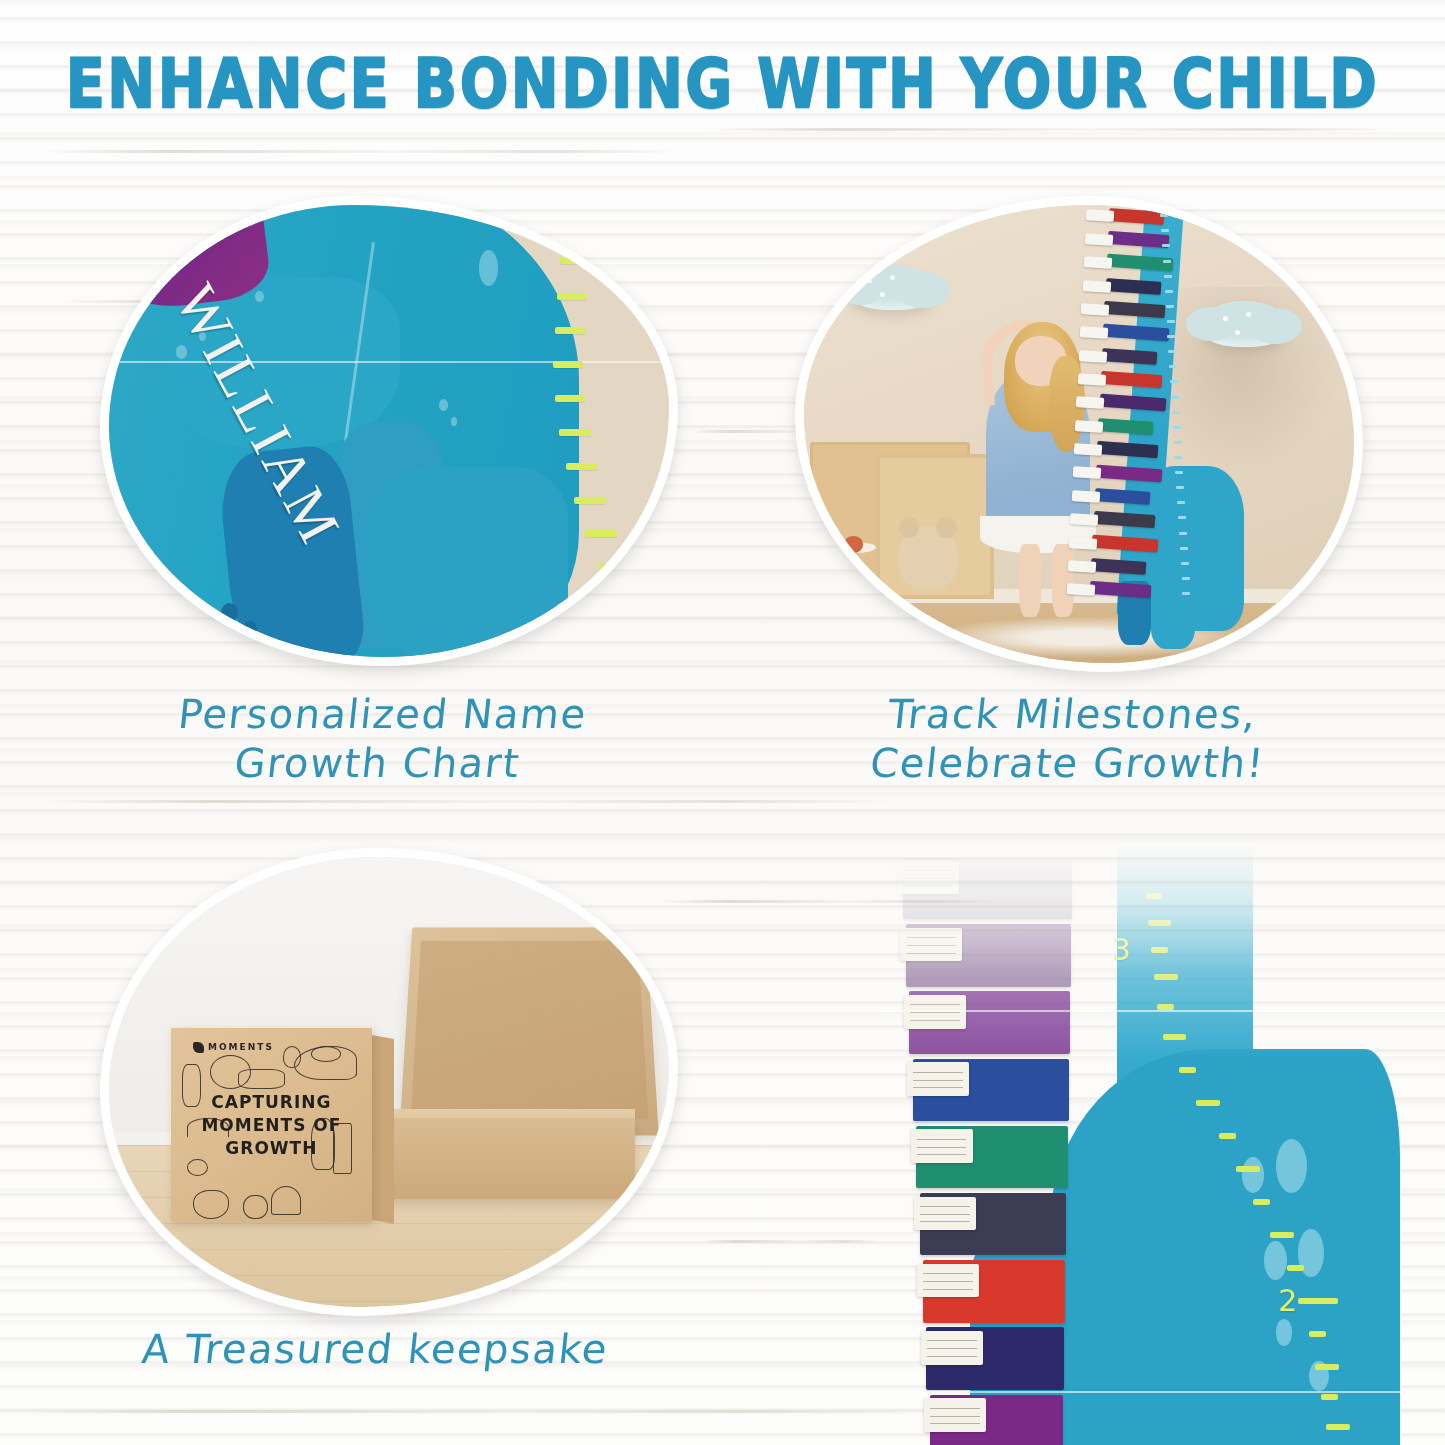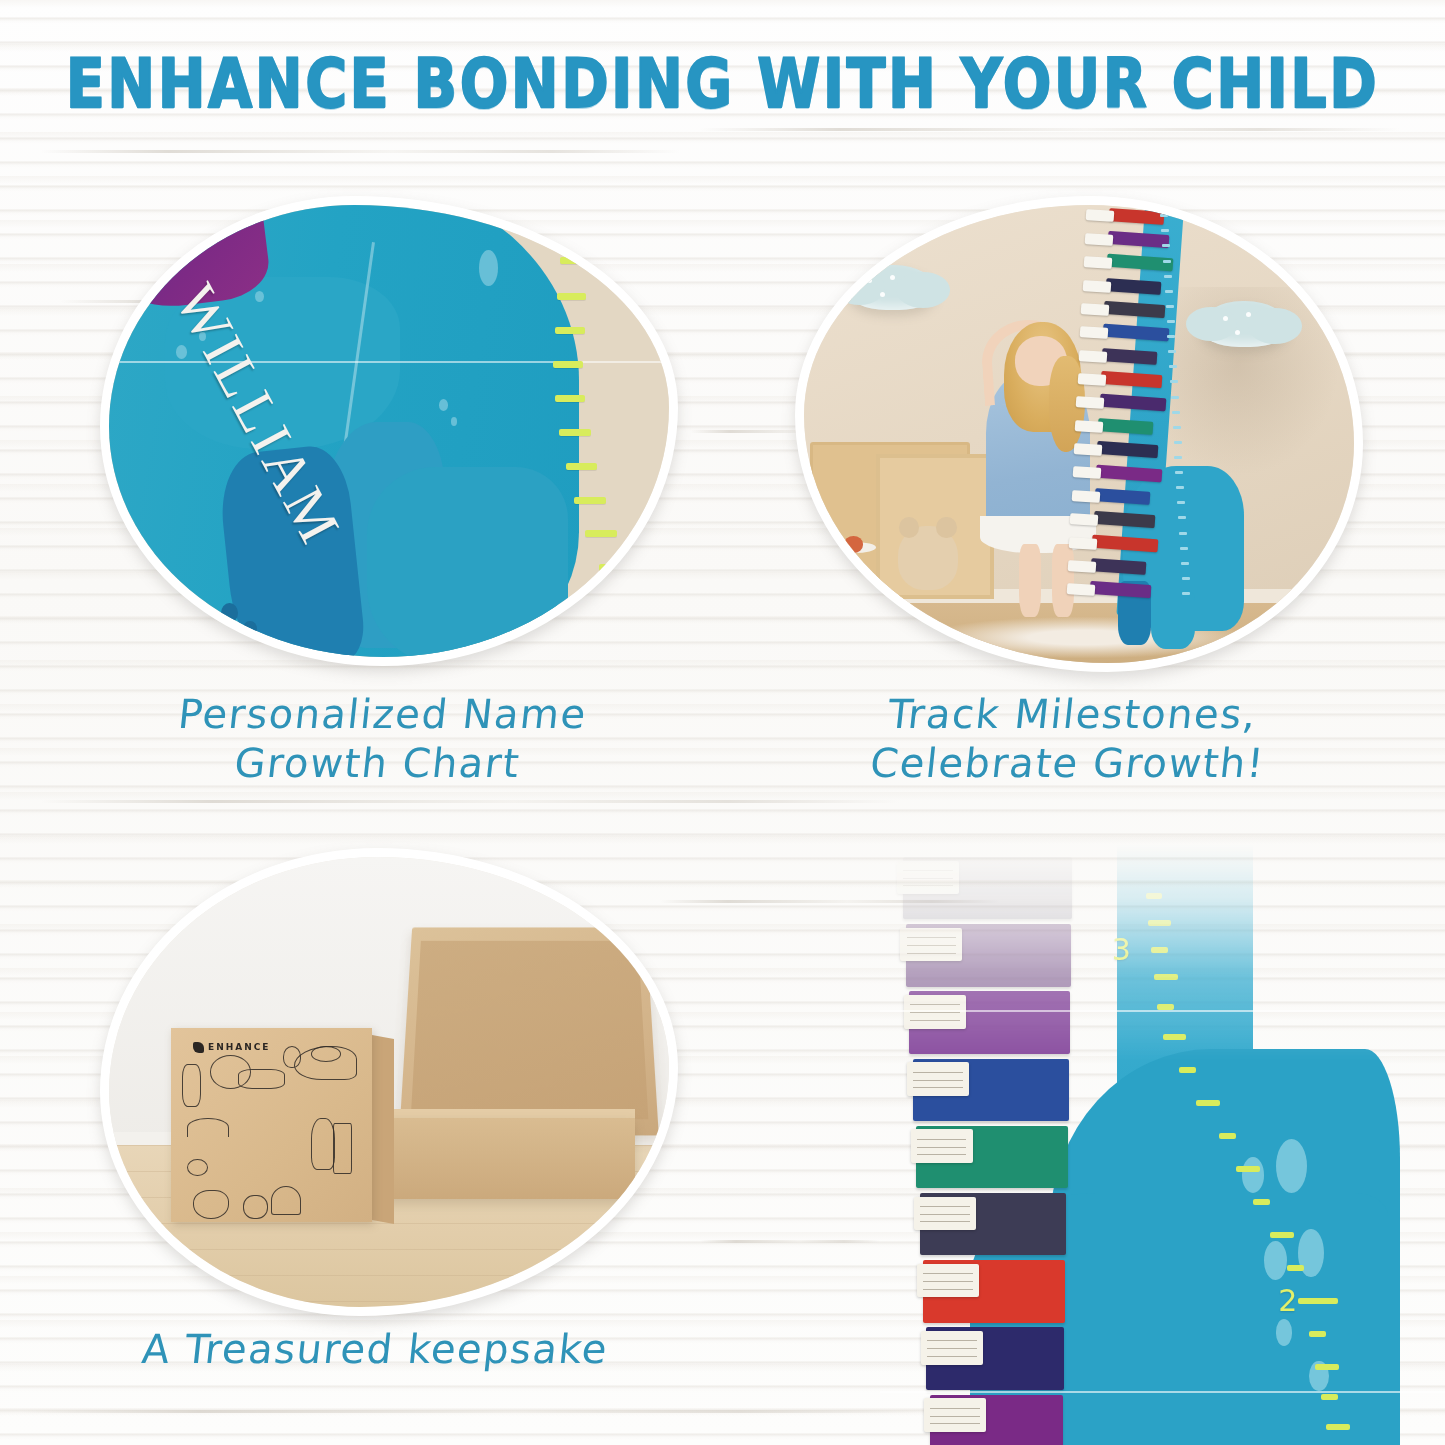--- a/index.html
+++ b/index.html
@@ -365,22 +365,25 @@
           <div class="lidinner"></div>
         </div>
       <div class="paper"></div>
       <div class="traytop"></div>
       <div class="tray"></div>
 
       <div class="boxside"></div>
       <div class="boxfront"></div>
       <div class="brand">
         <span class="brandmark"></span>
-        <span>ENHANCE</span>
+        <span>MOMENTS</span>
       </div>
+      <div class="boxtitle">CAPTURING
+MOMENTS
+OF GROWTH</div>
 
       <div class="doodle" style="left:18%;top:44%;width:7%;height:7%;border-radius:50%;"></div>
       <div class="doodle" style="left:23%;top:47%;width:8%;height:4%;border-radius:30%;"></div>
       <div class="doodle" style="left:33%;top:42%;width:11%;height:7%;border-radius:60% 40% 20% 45%;"></div>
       <div class="doodle" style="left:14%;top:58%;width:7%;height:4%;border-radius:50% 50% 0 0;border-bottom:none;"></div>
       <div class="doodle" style="left:13%;top:46%;width:3%;height:9%;border-radius:30%;"></div>
       <div class="doodle" style="left:14%;top:67%;width:3.4%;height:3.4%;border-radius:50%;"></div>
       <div class="doodle" style="left:36%;top:58%;width:4%;height:11%;border-radius:40% 40% 25% 25%;"></div>
       <div class="doodle" style="left:40%;top:59%;width:3%;height:11%;border-radius:10%;"></div>
       <div class="doodle" style="left:15%;top:74%;width:6%;height:6%;border-radius:45% 40% 50% 50%;"></div>

